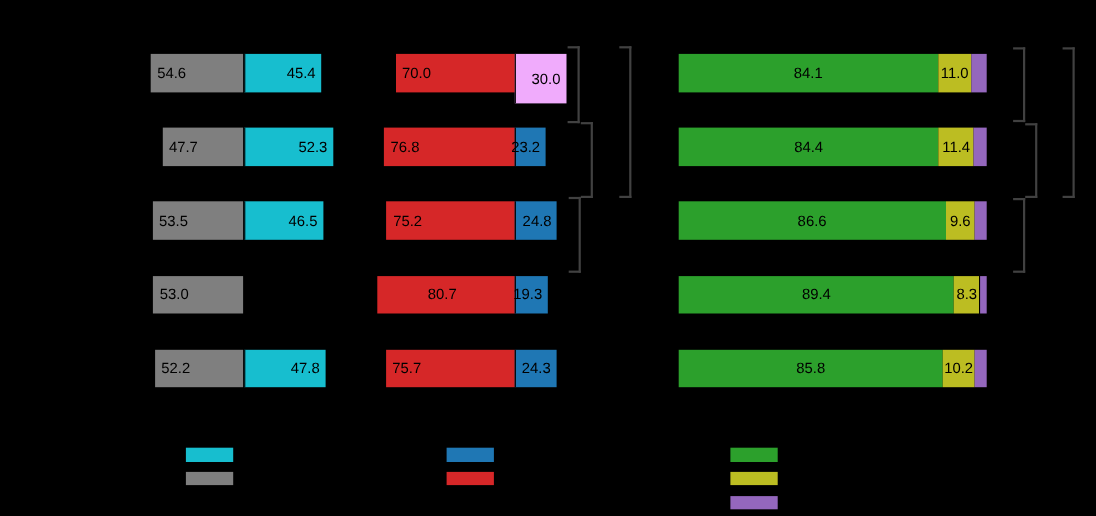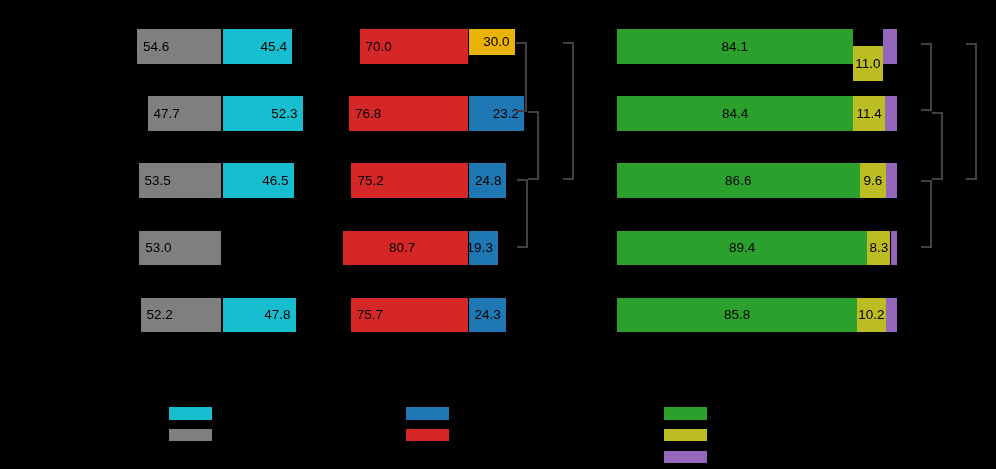--- a/index.html
+++ b/index.html
@@ -19,20 +19,21 @@
   .seg {
     position: absolute;
     display: flex;
     align-items: center;
     box-sizing: border-box;
     font-size: 13.5px;
     line-height: 1;
     color: #000000;
     white-space: nowrap;
     overflow: visible;
+    margin-top: 20px;
   }
   .seg.align-left   { justify-content: flex-start; padding-left: 6px; }
   .seg.align-right  { justify-content: flex-end;   padding-right: 5px; }
   .seg.align-center { justify-content: center; }
   .seg.divided      { border-left: 1px solid #000000; text-align: center; }
   .bracket {
     position: absolute;
     box-sizing: border-box;
     width: 11px;
     border-top: 2.5px solid #414141;
@@ -69,27 +70,27 @@
       </div>
       <div class="seg align-left" style="left: 140.6px; top: 297.8px; width: 80.9px; height: 34.5px; background: rgb(127, 127, 127);">
         <span>52.2</span>
       </div>
       <div class="seg align-right divided" style="left: 221.5px; top: 297.8px; width: 74.1px; height: 34.5px; background: rgb(23, 190, 207);">
         <span>47.8</span>
       </div>
       <div class="seg align-left" style="left: 359.5px; top: 29px; width: 108.5px; height: 34.5px; background: rgb(214, 39, 40);">
         <span>70.0</span>
       </div>
-      <div class="seg align-right divided" style="left: 468px; top: 29px; width: 46.5px; height: 26px; background: #eab308;">
+      <div class="seg align-right divided" style="left: 468px; top: 29px; width: 46.5px; height: 45px; background: #f0abfc;">
         <span>30.0</span>
       </div>
       <div class="seg align-left" style="left: 349px; top: 96.2px; width: 119px; height: 34.5px; background: rgb(214, 39, 40);">
         <span>76.8</span>
       </div>
-      <div class="seg align-right divided" style="left: 468px; top: 96.2px; width: 56px; height: 34.5px; background: rgb(31, 119, 180);">
+      <div class="seg align-right divided" style="left: 468px; top: 96.2px; width: 28px; height: 34.5px; background: rgb(31, 119, 180);">
         <span>23.2</span>
       </div>
       <div class="seg align-left" style="left: 351.4px; top: 163.4px; width: 116.6px; height: 34.5px; background: rgb(214, 39, 40);">
         <span>75.2</span>
       </div>
       <div class="seg align-right divided" style="left: 468px; top: 163.4px; width: 38.4px; height: 34.5px; background: rgb(31, 119, 180);">
         <span>24.8</span>
       </div>
       <div class="seg align-left" style="left: 342.9px; top: 230.6px; width: 125.1px; height: 34.5px; background: rgb(214, 39, 40); padding-left: 46px;">
         <span>80.7</span>
@@ -99,21 +100,21 @@
       </div>
       <div class="seg align-left" style="left: 350.7px; top: 297.8px; width: 117.3px; height: 34.5px; background: rgb(214, 39, 40);">
         <span>75.7</span>
       </div>
       <div class="seg align-right divided" style="left: 468px; top: 297.8px; width: 37.7px; height: 34.5px; background: rgb(31, 119, 180);">
         <span>24.3</span>
       </div>
       <div class="seg align-center" style="left: 617px; top: 29px; width: 235.5px; height: 34.5px; background: rgb(44, 160, 44);">
         <span>84.1</span>
       </div>
-      <div class="seg align-center" style="left: 852.5px; top: 46px; width: 30.8px; height: 34.5px; background: rgb(188, 189, 34);">
+      <div class="seg align-center" style="left: 852.5px; top: 29px; width: 30.8px; height: 34.5px; background: rgb(188, 189, 34);">
         <span>11.0</span>
       </div>
       <div class="seg align-center" style="left: 883.3px; top: 29px; width: 13.7px; height: 34.5px; background: rgb(148, 103, 189);"></div>
       <div class="seg align-center" style="left: 617px; top: 96.2px; width: 236.3px; height: 34.5px; background: rgb(44, 160, 44);">
         <span>84.4</span>
       </div>
       <div class="seg align-center" style="left: 853.3px; top: 96.2px; width: 31.9px; height: 34.5px; background: rgb(188, 189, 34);">
         <span>11.4</span>
       </div>
       <div class="seg align-center" style="left: 885.2px; top: 96.2px; width: 11.8px; height: 34.5px; background: rgb(148, 103, 189);"></div>

